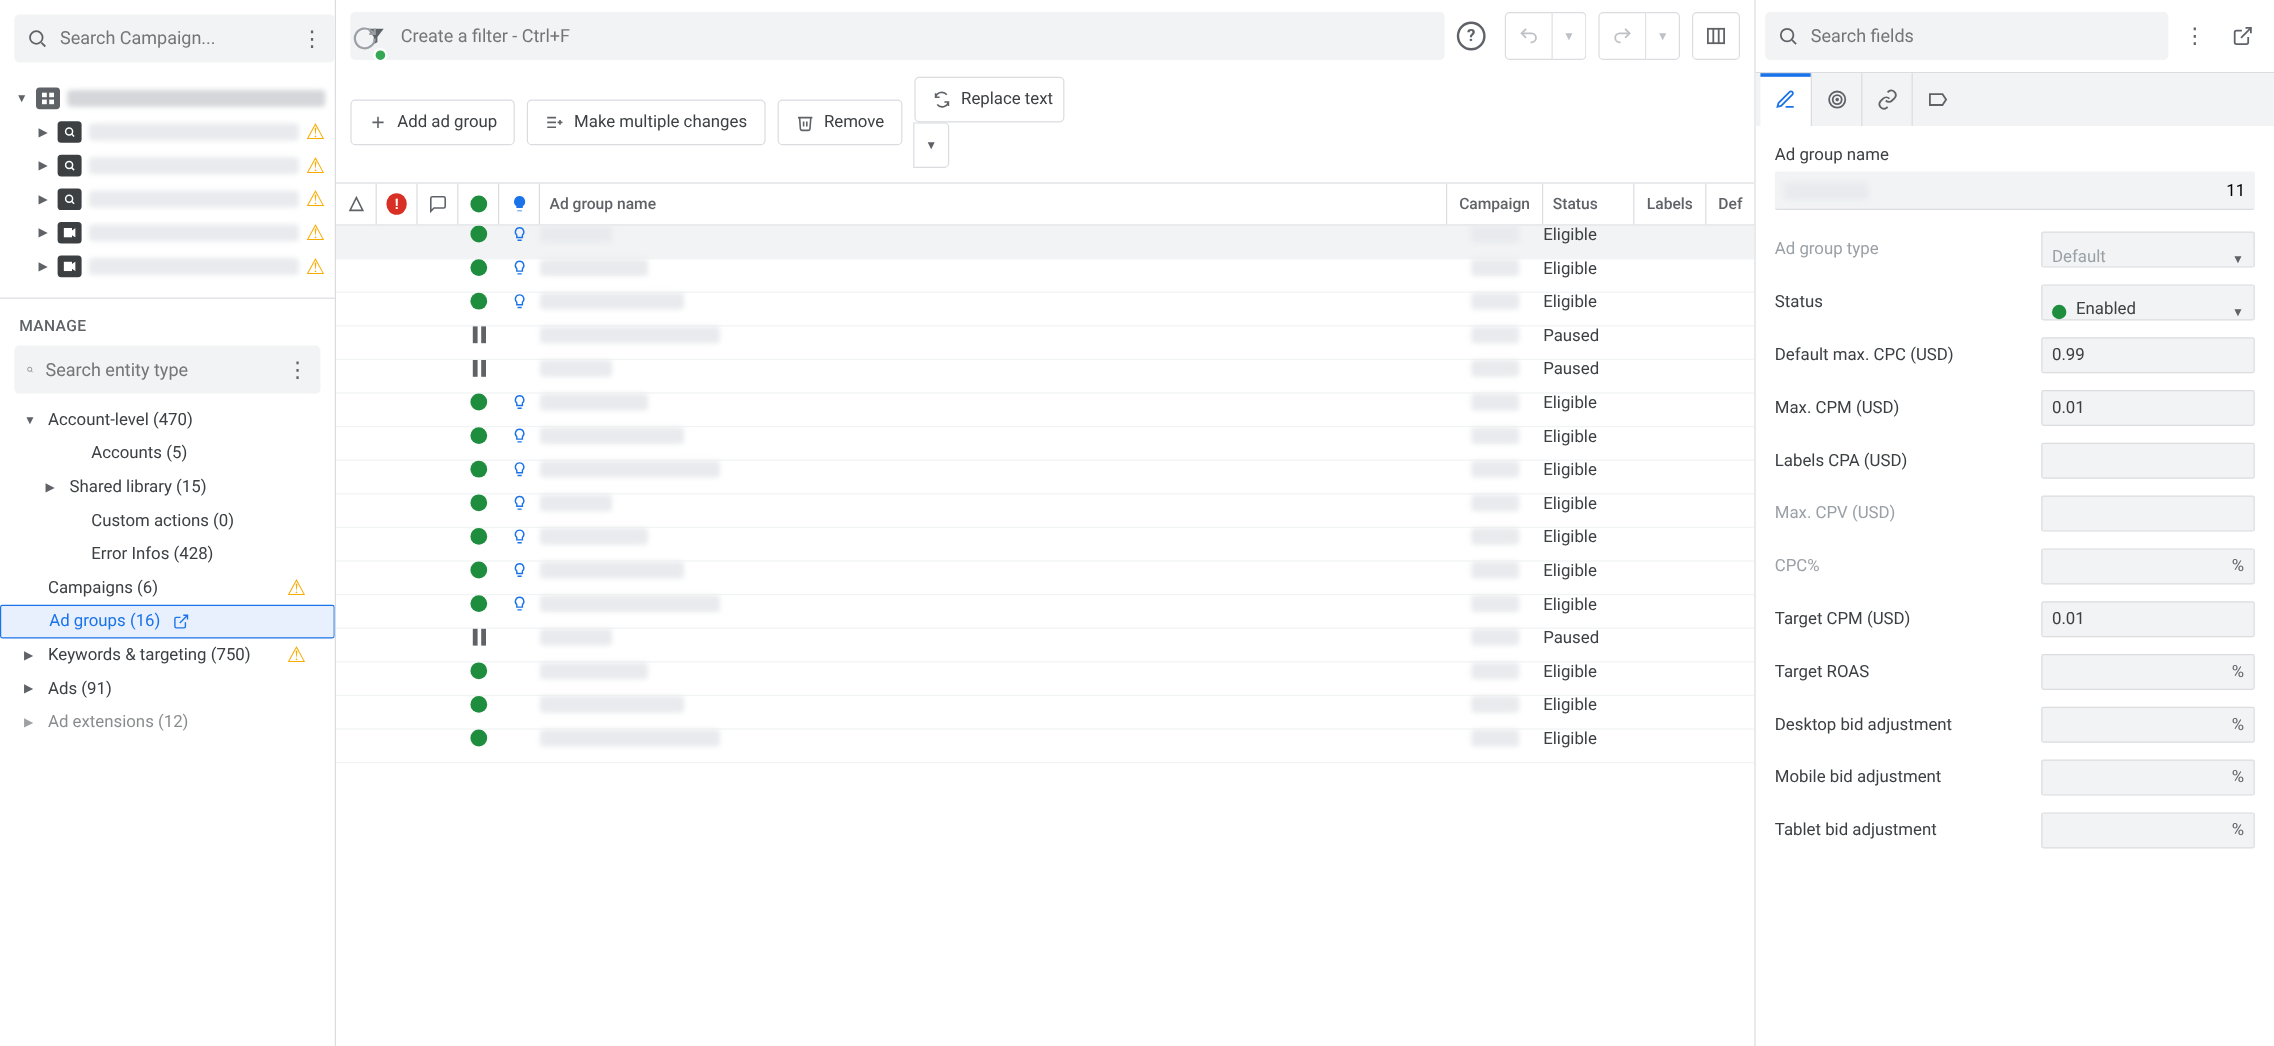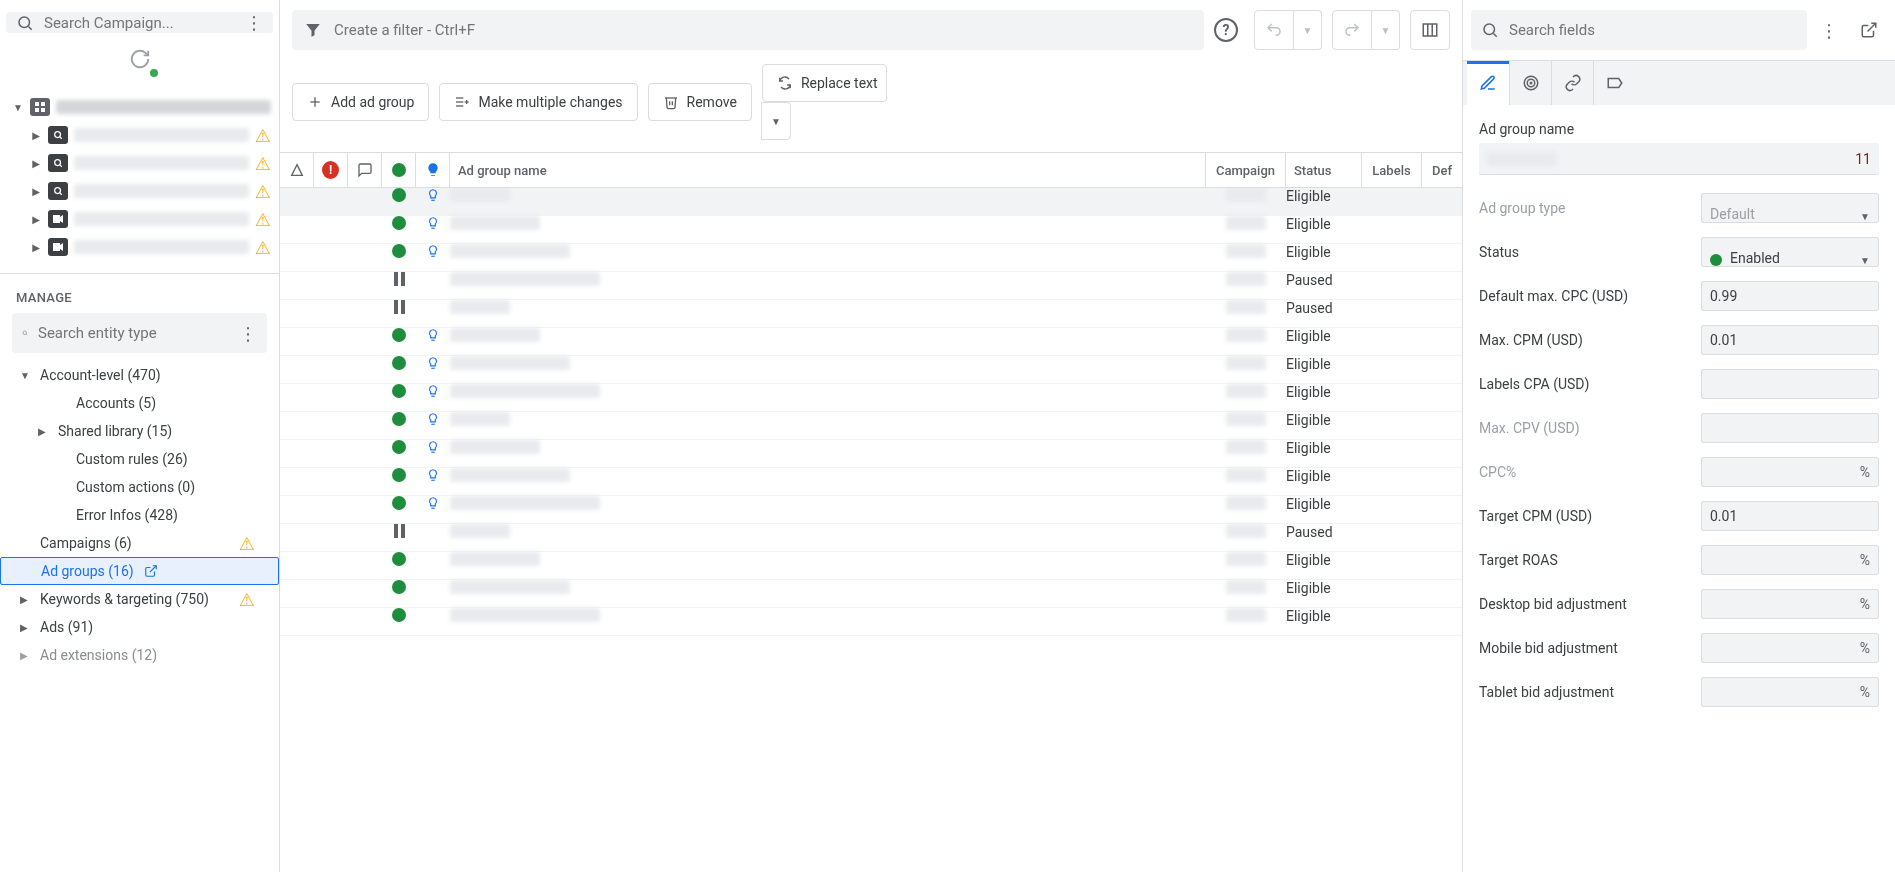--- a/index.html
+++ b/index.html
@@ -3,21 +3,21 @@
 <meta charset="utf-8">
 <style>
   * { box-sizing: border-box; font-family: Roboto, Arial, sans-serif; }
   body { margin: 0; background: #fff; color: #3c4043; font-size: 14px; }
   .app { display: flex; height: 872px; }
   .col-left { width: 280px; border-right: 1px solid #dadce0; display: flex; flex-direction: column; }
   .col-mid { flex: 1; display: flex; flex-direction: column; overflow: hidden; border-right:1px solid #dadce0;}
   .col-right { width: 432px; display: flex; flex-direction: column; }
 
   
-  .search-wrap { display: flex; align-items: center; padding: 12px; gap:8px;flex-direction:column;}
+  .search-wrap { display: flex; align-items: center; padding: 12px; gap:8px;}
   .search-box { flex:1; display:flex; align-items:center; background:#f1f3f4; border-radius:4px; height:40px; padding:0 10px; color:#5f6368;}
   .search-box span.icon { margin-right:8px; }
   .search-box input { border:0; background:transparent; outline:none; flex:1; font-size:15px; color:#5f6368;}
   .icon-btn { width:36px; height:36px; display:flex; align-items:center; justify-content:center; border:0; background:none; cursor:pointer; color:#5f6368; border-radius:50%;}
   .sync-badge { position:relative; }
   .sync-badge .ok { position:absolute; right:-2px; bottom:-2px; width:12px; height:12px; background:#34a853; border-radius:50%; border:2px solid #fff;}
   .tree { padding:4px 8px 12px 8px; }
   .tree-row { display:flex; align-items:center; height:28px; gap:6px; padding-left:4px;}
   .caret { font-size:10px; color:#5f6368; width:12px; text-align:center;}
   .chip { width:20px; height:18px; border-radius:3px; display:flex; align-items:center; justify-content:center; color:#fff; font-size:11px;}
@@ -220,24 +220,20 @@
         <div class="entity-row indent2">
             <span class="caret-slot"></span>
             <span>Accounts (5)</span>
           </div>
         <div class="entity-row indent1">
             <span class="caret-slot">▶</span>
             <span>Shared library (15)</span>
           </div>
         <div class="entity-row indent2">
             <span class="caret-slot"></span>
-            <span>Custom rules (26)</span>
-          </div>
-        <div class="entity-row indent2">
-            <span class="caret-slot"></span>
             <span>Custom actions (0)</span>
           </div>
         <div class="entity-row indent2">
             <span class="caret-slot"></span>
             <span>Error Infos (428)</span>
           </div>
         <div class="entity-row">
             <span class="caret-slot"></span>
             <span>Campaigns (6)</span>
             <span class="warn right-warn">⚠</span>
@@ -798,21 +794,21 @@
             <path d="M3 6h14l4 6-4 6H3z"></path>
           </svg>
         </div>
     </div>
     <div class="r-content">
 
       <div style="margin-bottom:18px;">
         <div class="field-label" style="margin-bottom:6px;">Ad group name</div>
         <div class="name-field">
           <span class="bl"></span>
-          <span style="color:#7f1d1d;">11</span>
+          <span style="color:#000000;">11</span>
         </div>
       </div>
 
       <div class="field-row">
         <div class="field-label disabled">Ad group type</div>
         <div class="field-input dd" style="color:#9aa0a6;">
           <span>Default</span>
             <span class="caretd">▼</span>
         </div>
       </div>

